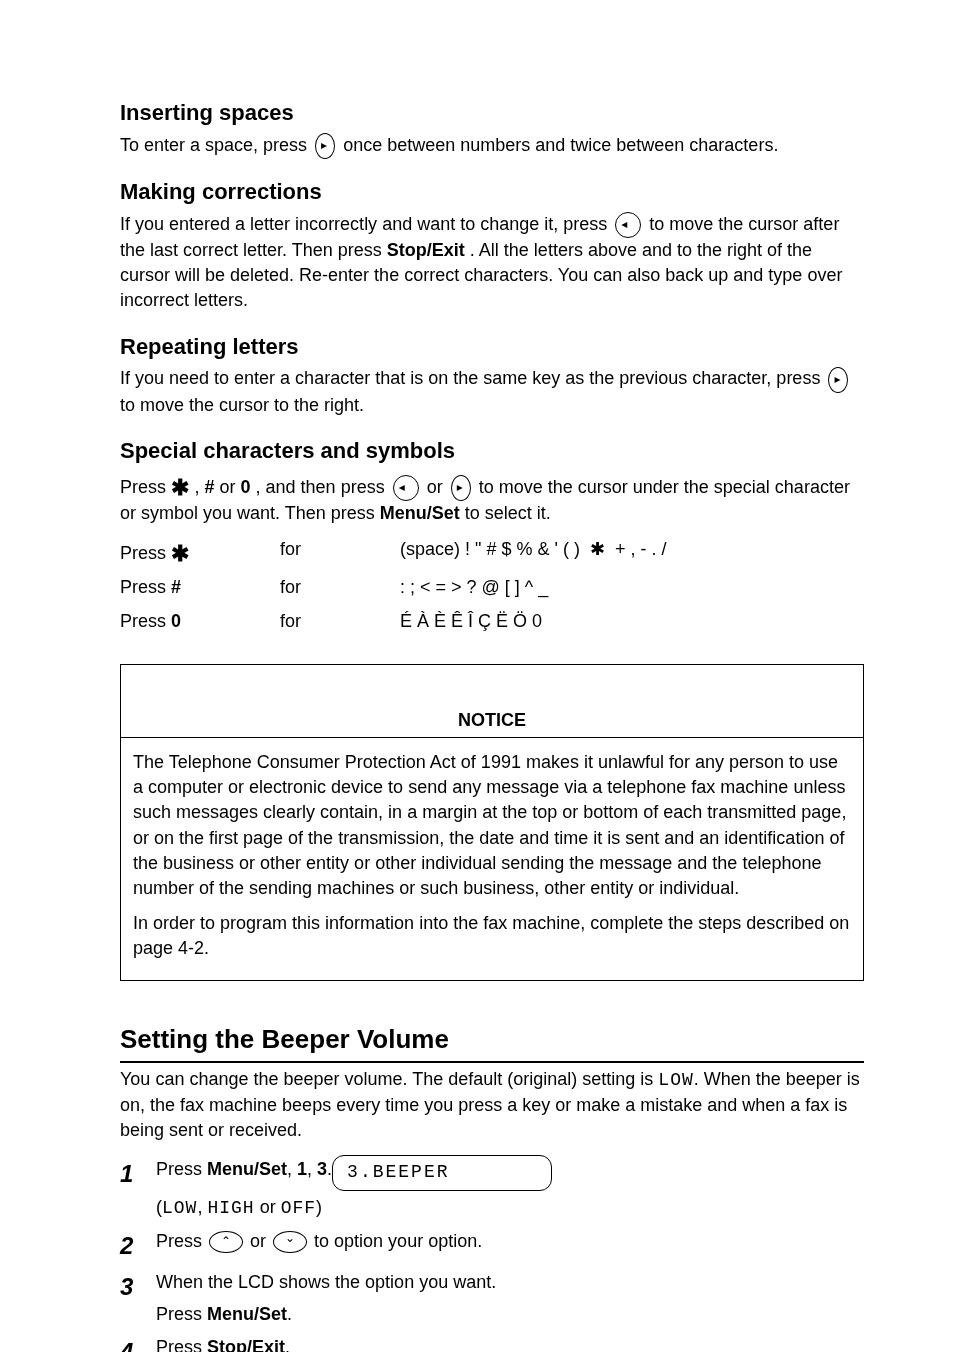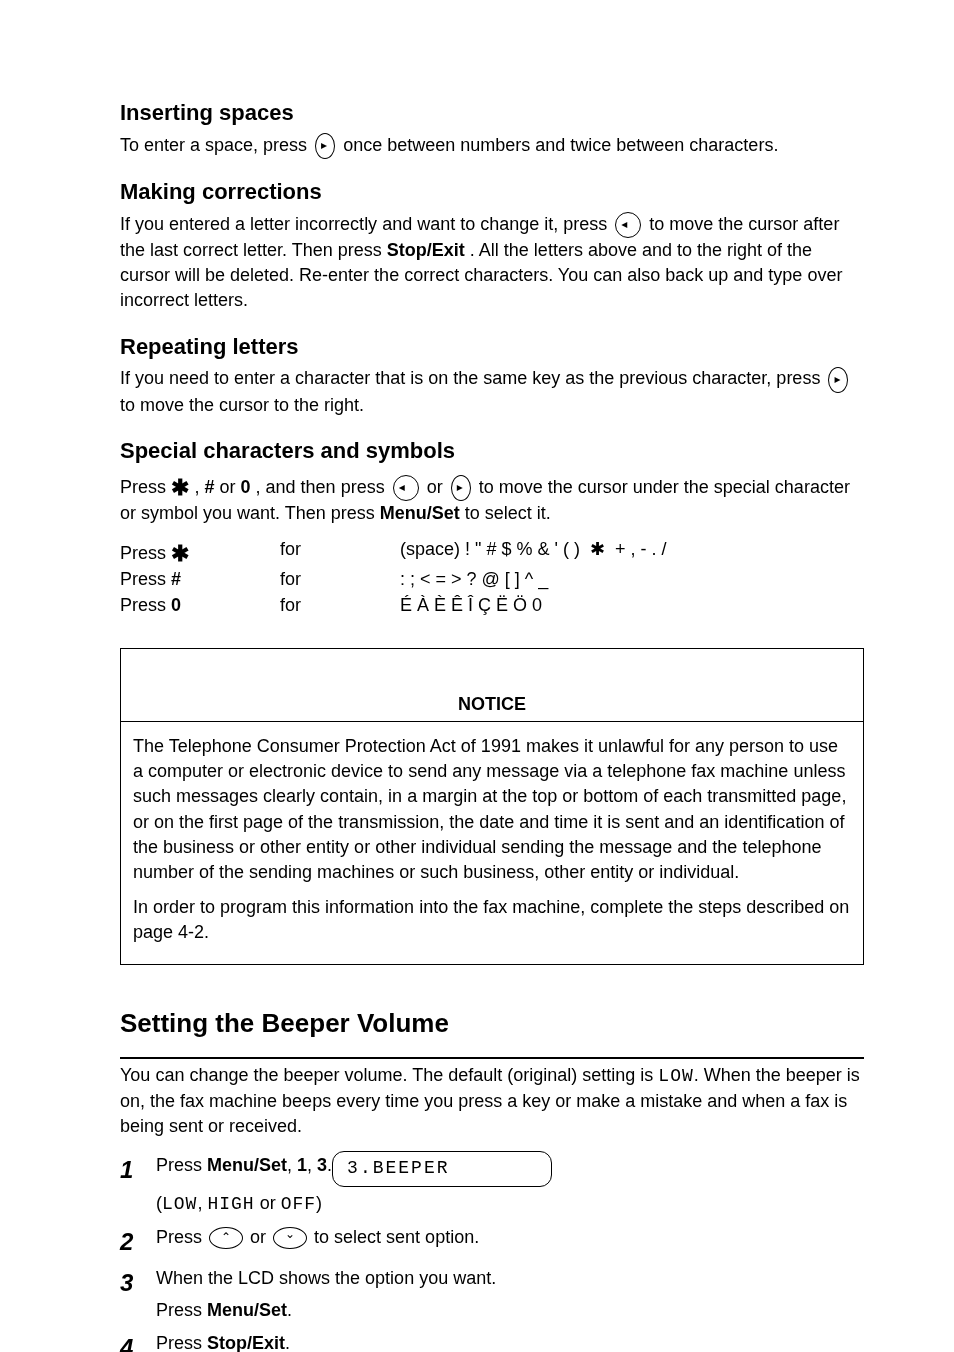--- a/index.html
+++ b/index.html
@@ -44,20 +44,21 @@
   }
   .arrow-left-oval::after {
     content: "◂";
     font-size: 12px;
     position: absolute;
     left: 5px; top: 3px;
   }
   .sym-table {
     display: grid;
     grid-template-columns: 160px 120px auto;
+    row-gap: 8px;
     margin: 6px 0 30px 0;
   }
   .sym-table div { white-space: pre; }
   .starburst {
     font-family: "Arial";
     font-weight: bold;
     font-size: 22px;
     display: inline-block;
     transform: translateY(2px);
   }
@@ -73,21 +74,21 @@
     padding: 4px 0;
     margin-top: 39px;
   }
   .notice-body {
     padding: 8px 12px;
   }
   h2.section {
     font-weight: bold;
     font-size: 26px;
     margin: 40px 0 2px 0;
-    padding-bottom: 16px;
+    padding-bottom: 4px;
     border-bottom: 2px solid #000;
   }
   .steplist { margin-top: 14px; }
   .step {
     display: flex;
     align-items: flex-start;
     margin-bottom: 8px;
     gap: 14px;
   }
   .stepnum {
@@ -213,21 +214,21 @@
     </div>
   </div>
 
   <div class="step">
     <div class="stepnum">2</div>
     <div class="stepbody">
       <span>Press </span>
       <span class="wide-oval up"></span>
       <span> or </span>
       <span class="wide-oval down"></span>
-      <span> to select sent option.</span>
+      <span> to option your option.</span>
     </div>
   </div>
 
   <div class="step">
     <div class="stepnum">3</div>
     <div class="stepbody">
       <div><span>When the LCD shows the option you want.</span></div>
       <div style="margin-top:6px;"><span>Press </span><b>Menu/Set</b><span>.</span></div>
     </div>
   </div>

